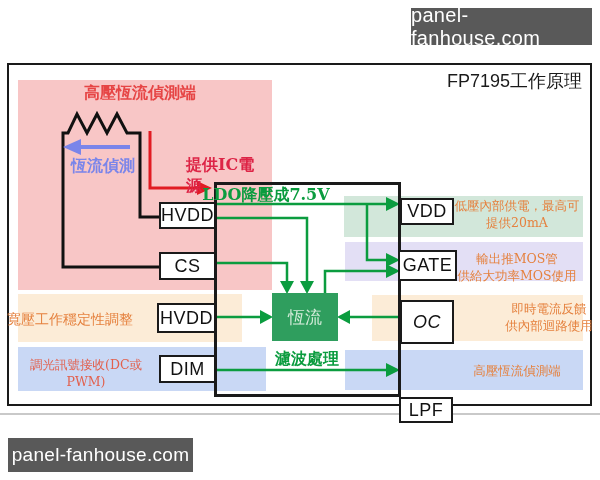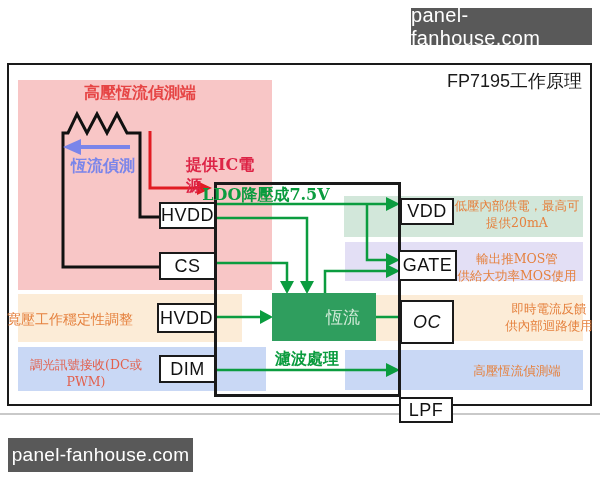--- a/index.html
+++ b/index.html
@@ -19,21 +19,21 @@
   .band.lavender-right{left:345px;top:242px;width:238px;height:39px;background:var(--lavender_band);}
   .band.cream-right{left:372px;top:295px;width:211px;height:46px;background:var(--cream_band);}
   .band.blue-right{left:345px;top:350px;width:238px;height:40px;background:var(--blue_band);}
 
   svg.wires{left:0;top:0;width:600px;height:480px;pointer-events:none;}
 
   .ic-outline{left:214px;top:182px;width:187px;height:215px;border:3px solid var(--ink);
               box-sizing:border-box;background:transparent;}
   .core-box{left:272px;top:293px;width:66px;height:48px;background:var(--core_green);
             display:flex;align-items:center;justify-content:center;
-            color:var(--core_text);font-size:17px;font-family:"DejaVu Serif", serif;padding-left:38px;}
+            color:var(--core_text);font-size:17px;font-family:"DejaVu Serif", serif;}
 
   .pin{background:#fff;border:2px solid var(--ink);box-sizing:border-box;color:#111;
        display:flex;align-items:center;justify-content:center;font-size:18px;letter-spacing:.5px;}
   .pin.hvdd{left:159px;top:202px;width:57px;height:27px;}
   .pin.cs{left:159px;top:252px;width:57px;height:28px;}
   .pin.comp{left:157px;top:303px;width:59px;height:30px;}
   .pin.dim{left:159px;top:355px;width:57px;height:28px;}
   .pin.vdd{left:400px;top:198px;width:54px;height:27px;}
   .pin.gate{left:398px;top:250px;width:59px;height:31px;}
   .pin.oc{left:400px;top:300px;width:54px;height:44px;font-style:italic;}

